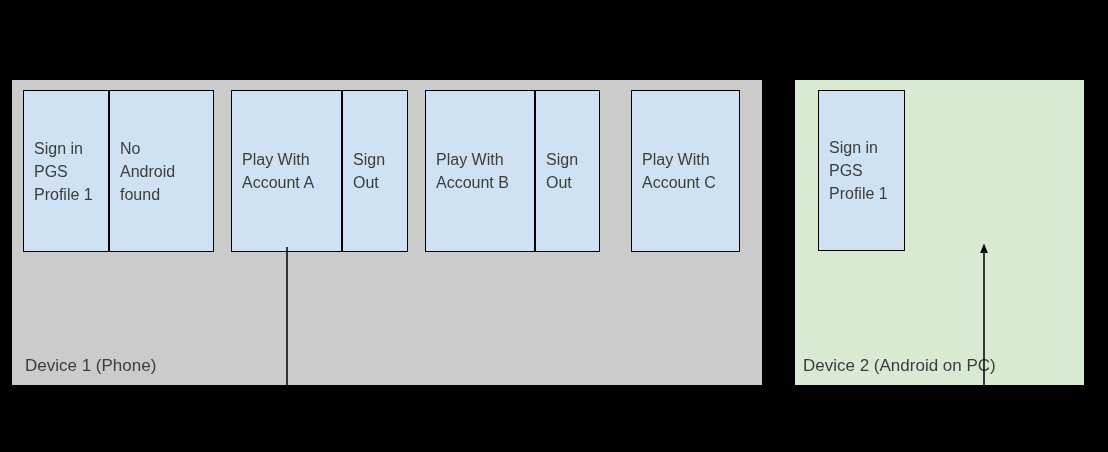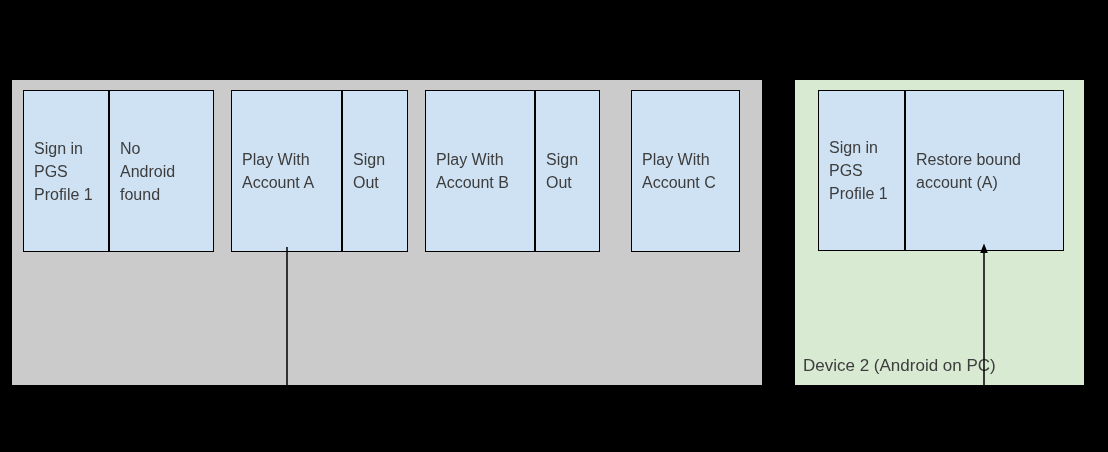--- a/index.html
+++ b/index.html
@@ -62,29 +62,28 @@
     <div class="group" style="left:413px">
       <div class="cell" style="width:110px">Play With
 Account B</div>
       <div class="cell" style="width:65px">Sign
 Out</div>
     </div>
     <div class="group" style="left:619px">
       <div class="cell" style="width:109px">Play With
 Account C</div>
     </div>
+    <div class="device-label">Device 1 (Phone)</div>
   </div>
 
   <div class="device device--pc">
     <div class="group" style="left:23px">
       <div class="cell" style="width:87px">Sign in
 PGS
 Profile 1</div>
-      <div class="cell" style="width:159px">Restore bound
-account (A)</div>
     </div>
     <div class="device-label">Device 2 (Android on PC)</div>
   </div>
 
   <svg class="connectors" width="1108" height="452" viewBox="0 0 1108 452">
     <polyline class="connector-line" points="287,247 287,390 984,390 984,250"></polyline>
     <path class="connector-head" d="M 984 243.5 L 980.2 253 L 987.8 253 Z"></path>
   </svg>
 
 </div>

